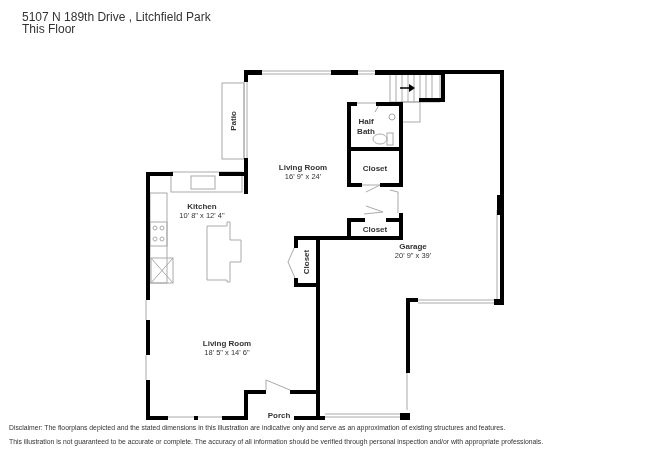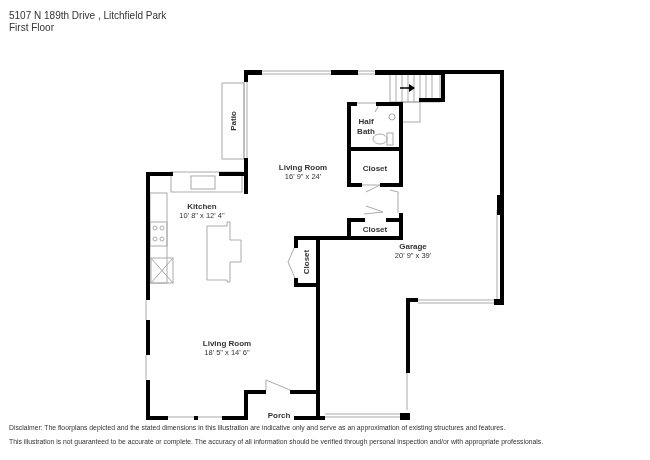--- a/index.html
+++ b/index.html
@@ -1,31 +1,31 @@
 <!DOCTYPE html>
 <html><head>
   <meta charset="utf-8">
   <style>
     html, body { margin:0; padding:0; background:#ffffff; }
     body { width:650px; height:460px; position:relative; overflow:hidden; font-family:"Liberation Sans", sans-serif; color:#333; }
-    .hdr { position:absolute; left:9px; font-size:10px; color:#333;text-align:center; }
+    .hdr { position:absolute; left:22px; font-size:12px; color:#333;text-align:center; }
     .hdr.l1 { top:10px; }
     .hdr.l2 { top:22px; }
     .disc { position:absolute; left:9px; font-size:6.8px; color:#333; white-space:nowrap; }
     .disc.d1 { top:424px; }
     .disc.d2 { top:438px; }
     svg { position:absolute; left:0; top:0; }
     .lbl { font-family:"Liberation Sans", sans-serif; font-size:8px; font-weight:bold; fill:#333; text-anchor:middle; }
     .dim { font-family:"Liberation Sans", sans-serif; font-size:7.5px; fill:#333; text-anchor:middle; }
   </style>
 </head>
 <body>
 
 <div class="hdr l1">5107 N 189th Drive , Litchfield Park</div>
-<div class="hdr l2">First Floor</div>
+<div class="hdr l2">This Floor</div>
 
 <svg width="650" height="460" viewBox="0 0 650 460">
   <g fill="none" stroke="#aaa" stroke-width="1">
 
     <line x1="262" y1="71" x2="331" y2="71"></line>
     <line x1="262" y1="74" x2="331" y2="74"></line>
     <line x1="358" y1="71" x2="375" y2="71"></line>
     <line x1="358" y1="74" x2="375" y2="74"></line>
     <line x1="244" y1="82" x2="244" y2="158"></line>
     <line x1="247" y1="82" x2="247" y2="158"></line>

